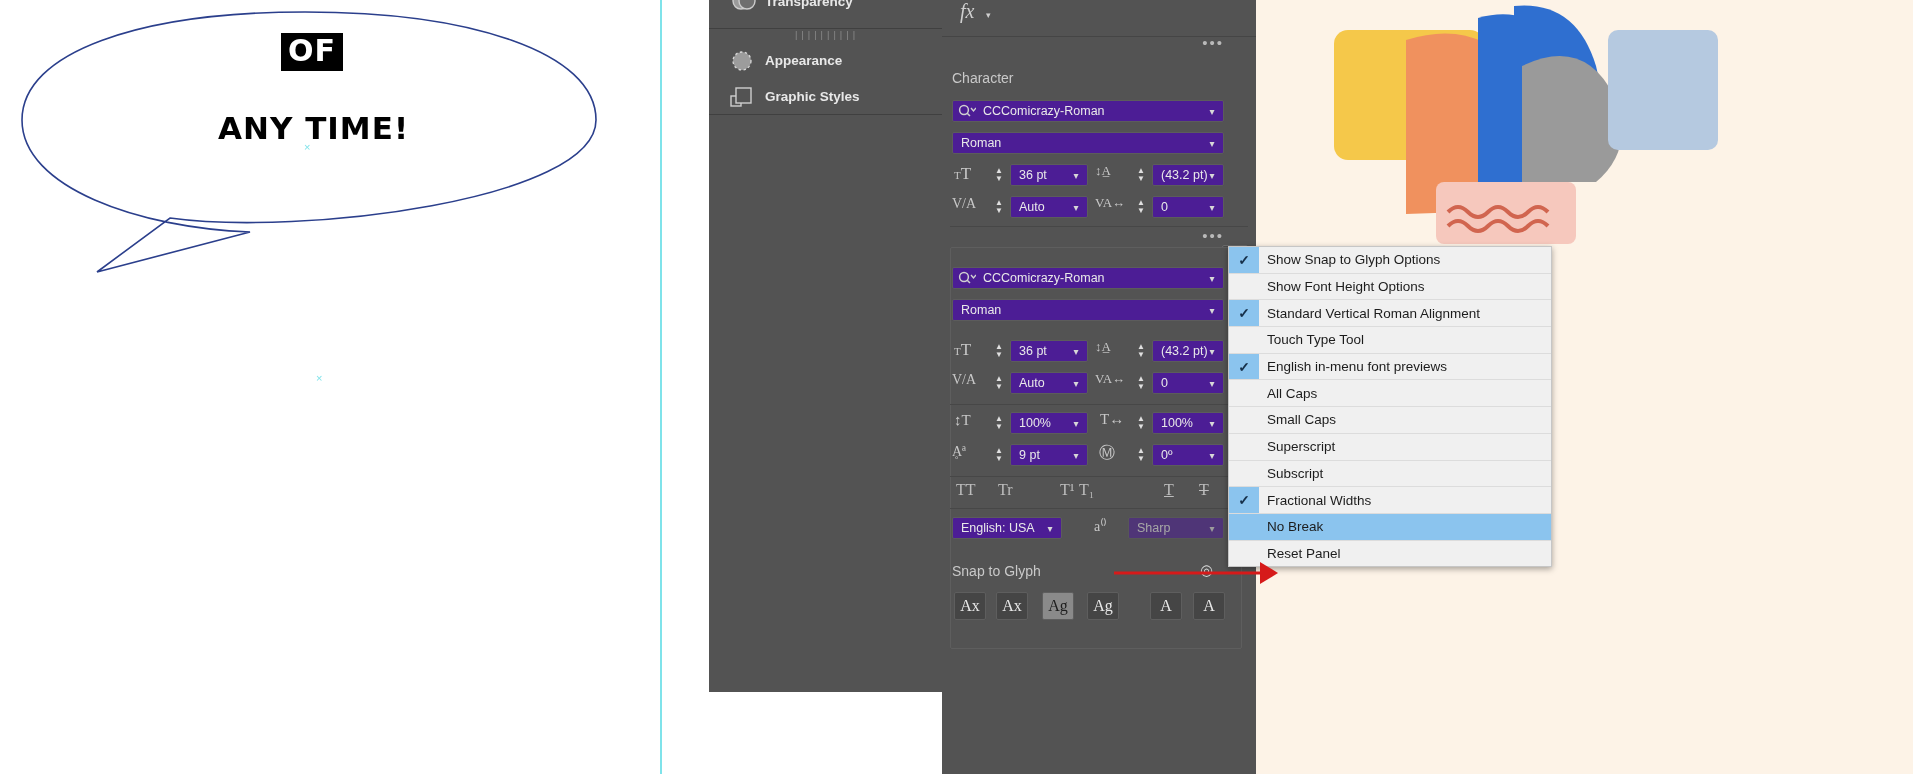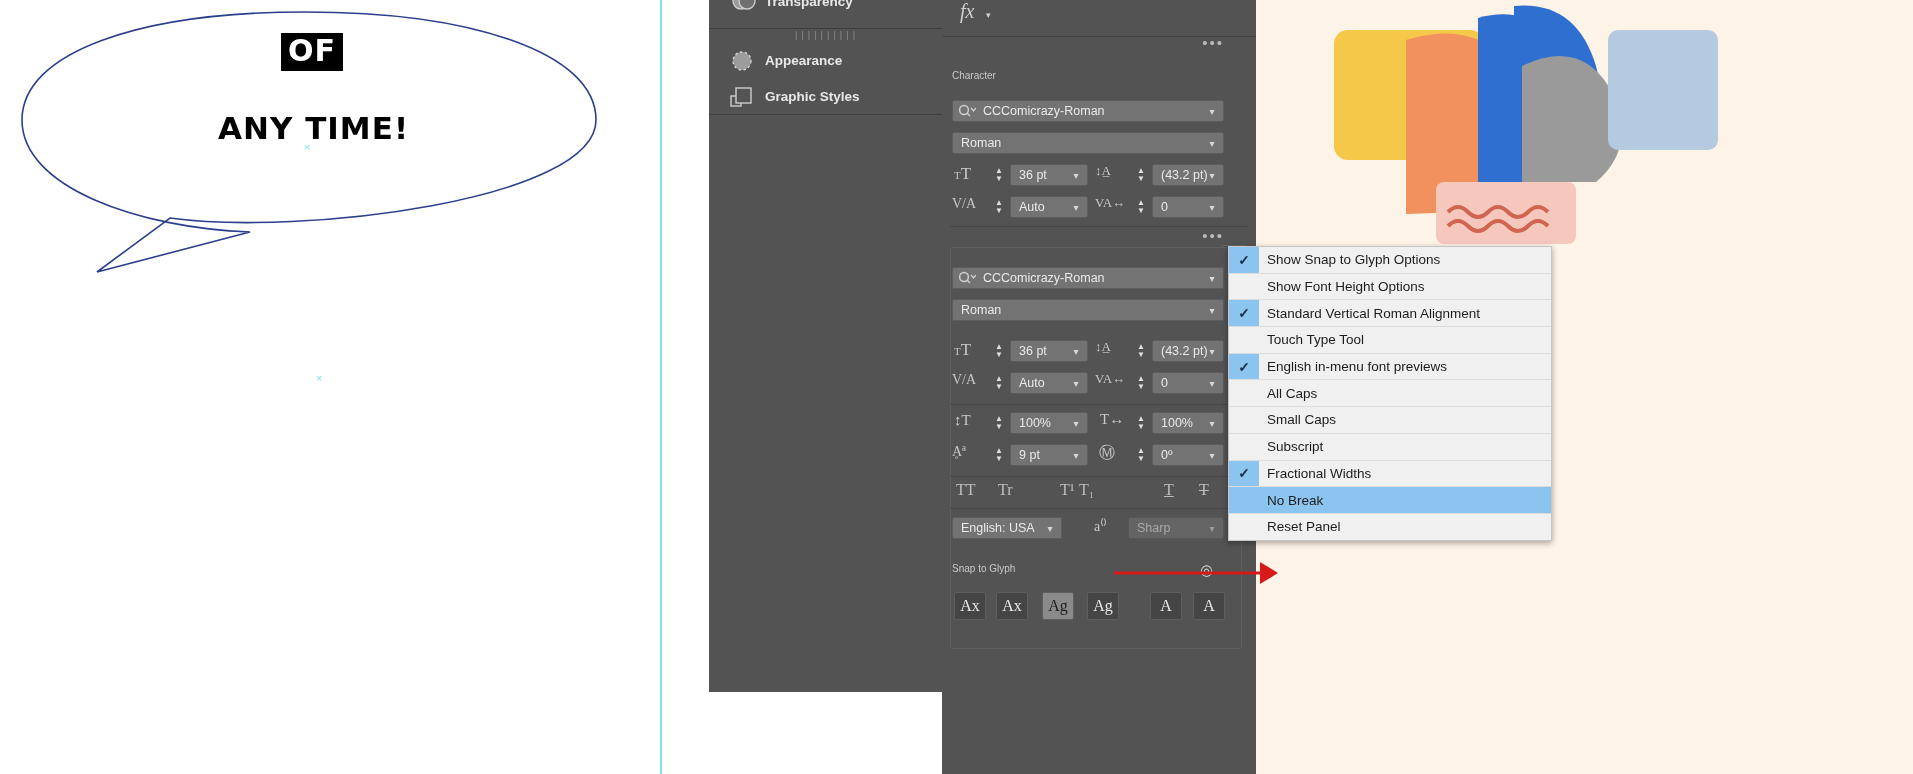--- a/index.html
+++ b/index.html
@@ -115,26 +115,26 @@
   #cp-fx { position: absolute; left: 18px; top: 0px; font-size: 20px;
     font-family: "Liberation Serif", serif; font-style: italic; color: #cfcfcf; }
   #cp-fx-caret { position:absolute; left: 44px; top: 10px; font-size: 9px; color:#cfcfcf; }
 
   .cp-dots {
     position: absolute; right: 32px;
     color: #b9b9b9; font-size: 15px; letter-spacing: 2px; line-height: 1;
   }
   .cp-section-title {
     position: absolute;
-    font-size: 10px; color: #c9c9c9;
+    font-size: 14px; color: #c9c9c9;
   }
 
   .cp-field {
     position: absolute;
-    background: #737373;
+    background: #4c1d95;
     border: 1px solid #5c5c5c;
     border-radius: 2px;
     height: 22px;
     display: flex; align-items: center;
     box-sizing: border-box;
   }
   .cp-field .cp-val {
     color: #e9e9e9; font-size: 12.5px; padding-left: 8px; white-space: nowrap;
     overflow: hidden;
   }
@@ -560,20 +560,23 @@
         <span class="fly-check">✓</span>
         <span>English in-menu font previews</span>
       </div>
       <div class="fly-item">
         <span>All Caps</span>
       </div>
       <div class="fly-item">
         <span>Small Caps</span>
       </div>
       <div class="fly-item">
+        <span>Superscript</span>
+      </div>
+      <div class="fly-item">
         <span>Subscript</span>
       </div>
       <div class="fly-item">
         <span class="fly-check">✓</span>
         <span>Fractional Widths</span>
       </div>
       <div class="fly-item selected">
         <span>No Break</span>
       </div>
       <div class="fly-item">

